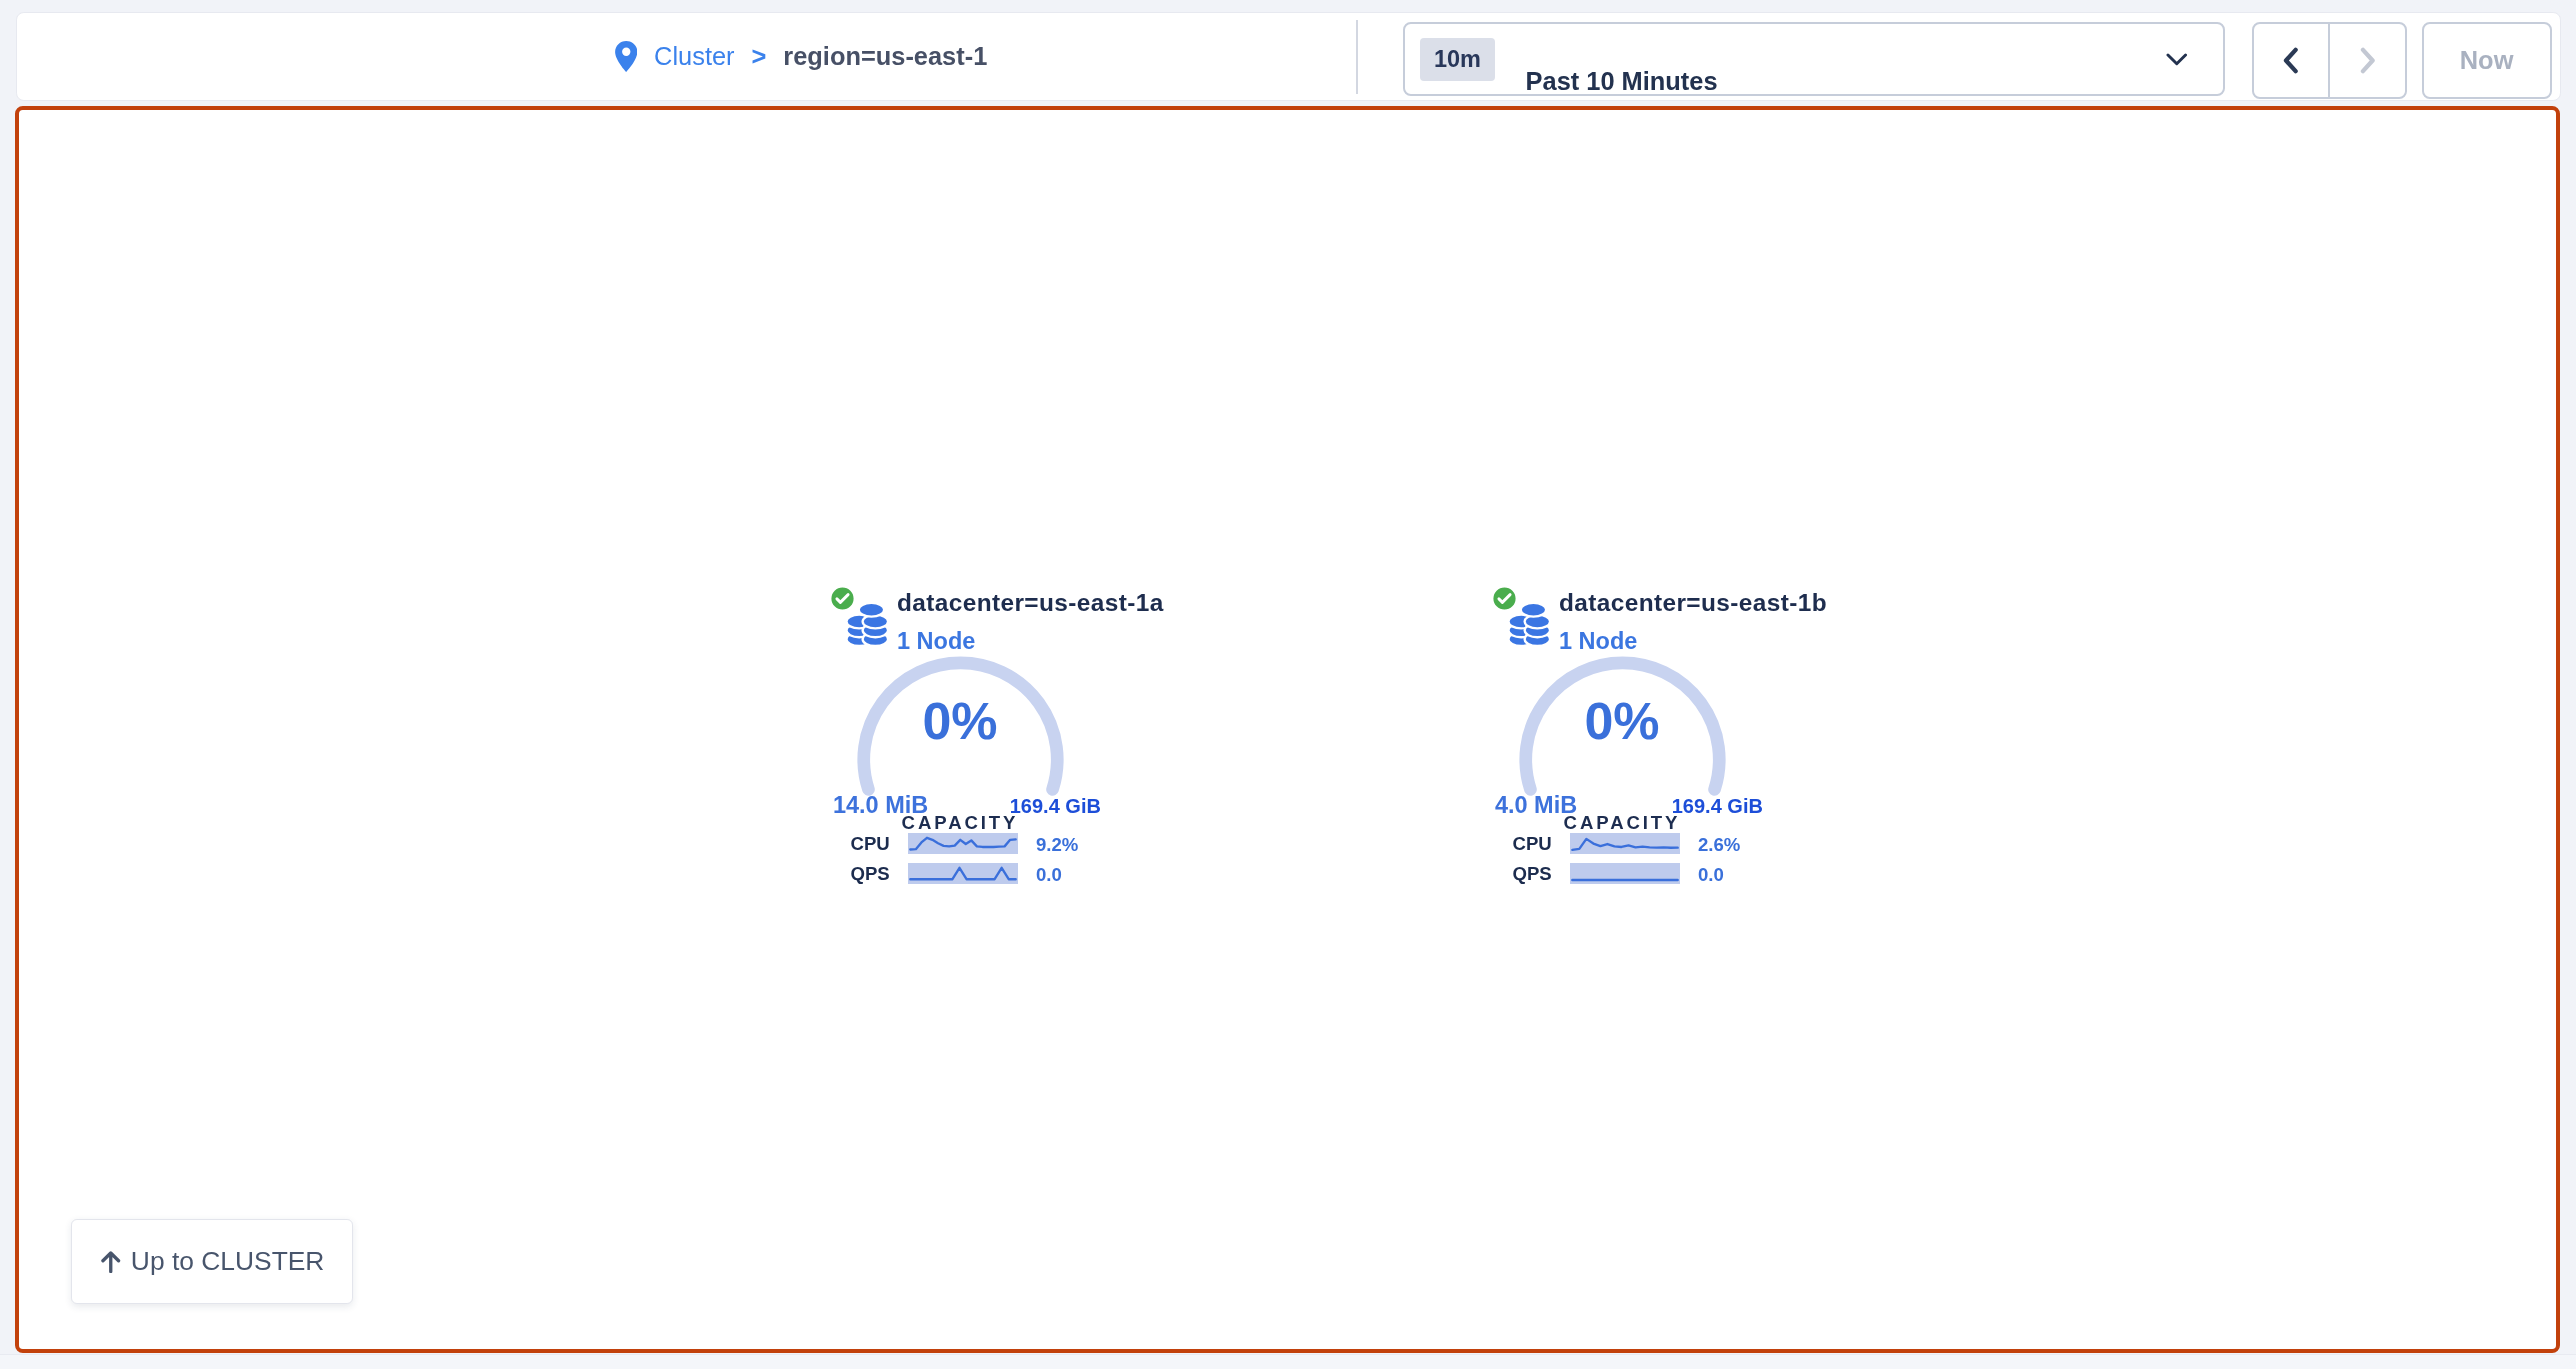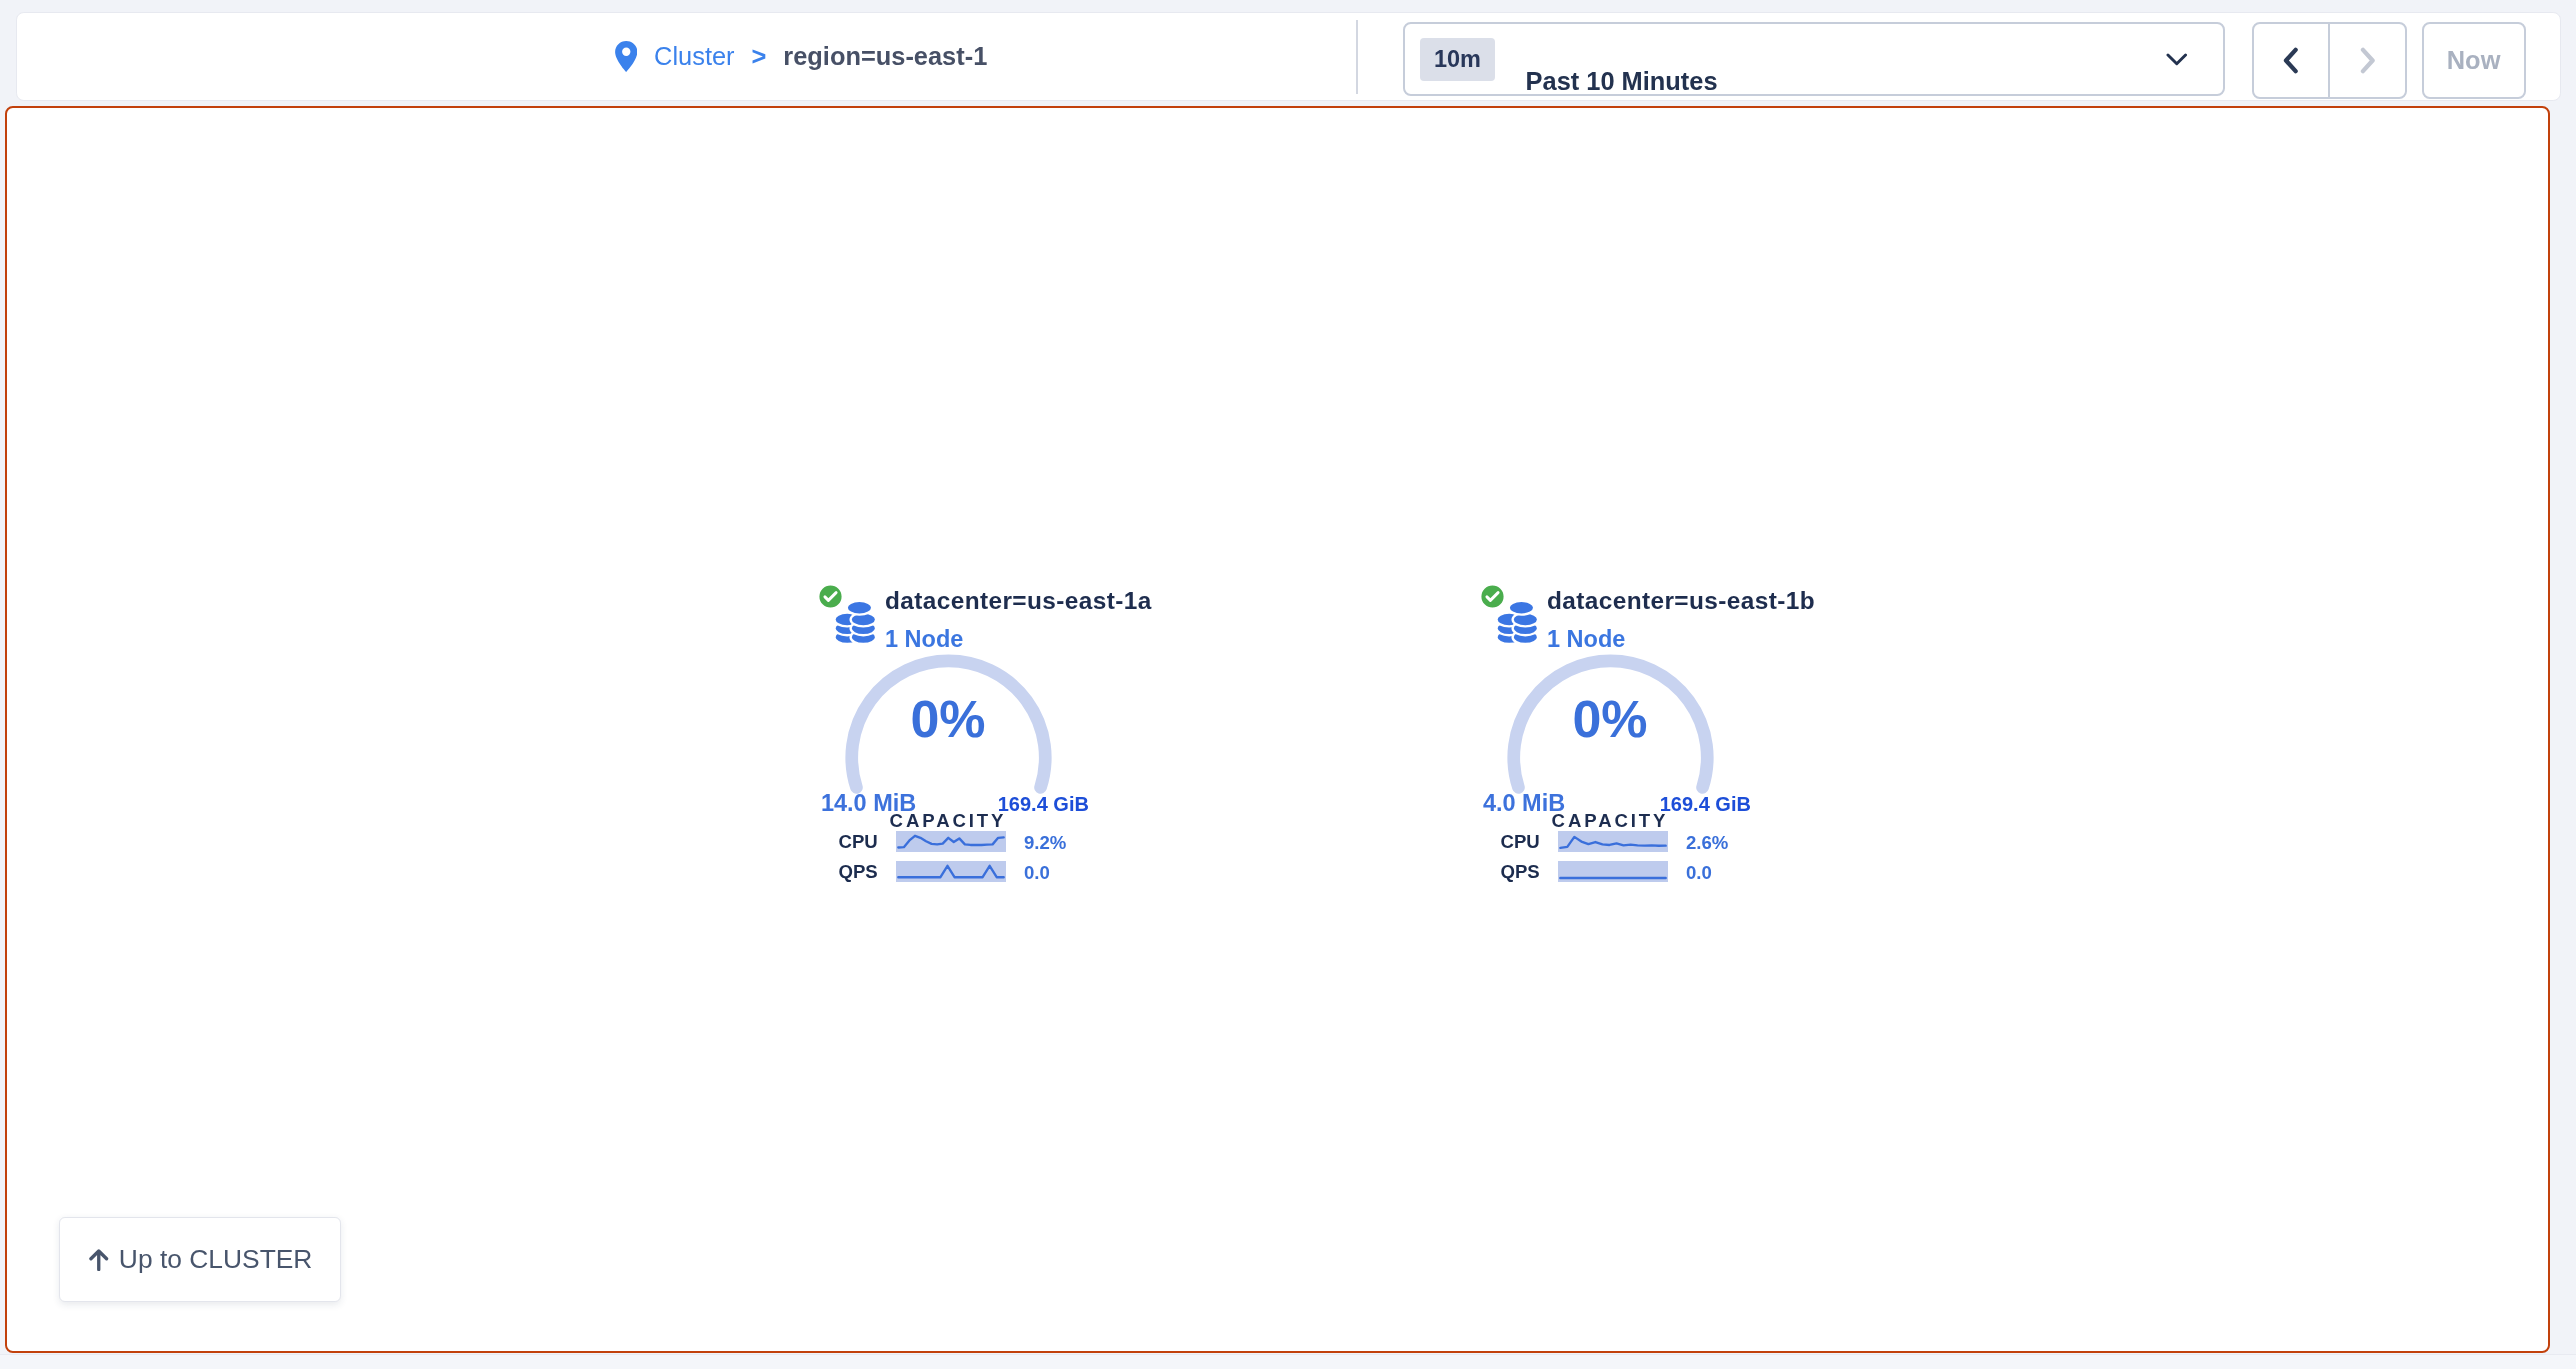--- a/index.html
+++ b/index.html
@@ -42,29 +42,29 @@
   .time-label { margin-left:31px; font-size:25.4px; font-weight:700; color:#23324f; flex:1;margin-top:45px; }
   .time-chevron { margin-right:35px; }
   .nav-group {
     position:absolute; left:2235px; top:9.8px; width:155px; height:77px;
     border:2px solid #c6cdda; border-radius:7.8px; background:#fff;
     display:flex;
   }
   .nav-btn { flex:1; display:flex; align-items:center; justify-content:center; cursor:pointer; }
   .nav-btn + .nav-btn { border-left:2px solid #c6cdda; }
   .now-btn {
-    position:absolute; left:2405px; top:9.8px; width:104px; height:77px;
+    position:absolute; left:2405px; top:9.8px; width:130px; height:77px;
     border:2px solid #c6cdda; border-radius:7.8px; background:#fff;
     display:flex; align-items:center; justify-content:center;
     font-size:25.4px; font-weight:700; color:#a9b1c0; cursor:pointer;
   }
   
   .map-panel {
-    position:absolute; left:5px; top:106px; width:2545px; height:1247px;
-    background:#ffffff; border:2px solid #c2410c; border-radius:7.8px;
+    position:absolute; left:15px; top:106px; width:2545px; height:1247px;
+    background:#ffffff; border:4px solid #c2410c; border-radius:7.8px;
   }
   .footer-strip {
     position:absolute; left:0; top:1354px; width:2576px; height:15.6px;
     background:#f4f6fa; border-top:1px solid #e8eaf1;
   }
   
   .card { position:absolute; width:268px; height:309px; cursor:pointer; }
   .health-badge { position:absolute; left:0; top:0; z-index:3; }
   .stack-icon { position:absolute; left:15.6px; top:14.7px; z-index:2; }
   .card-head { position:absolute; left:68px; top:3.9px; white-space:nowrap; }

